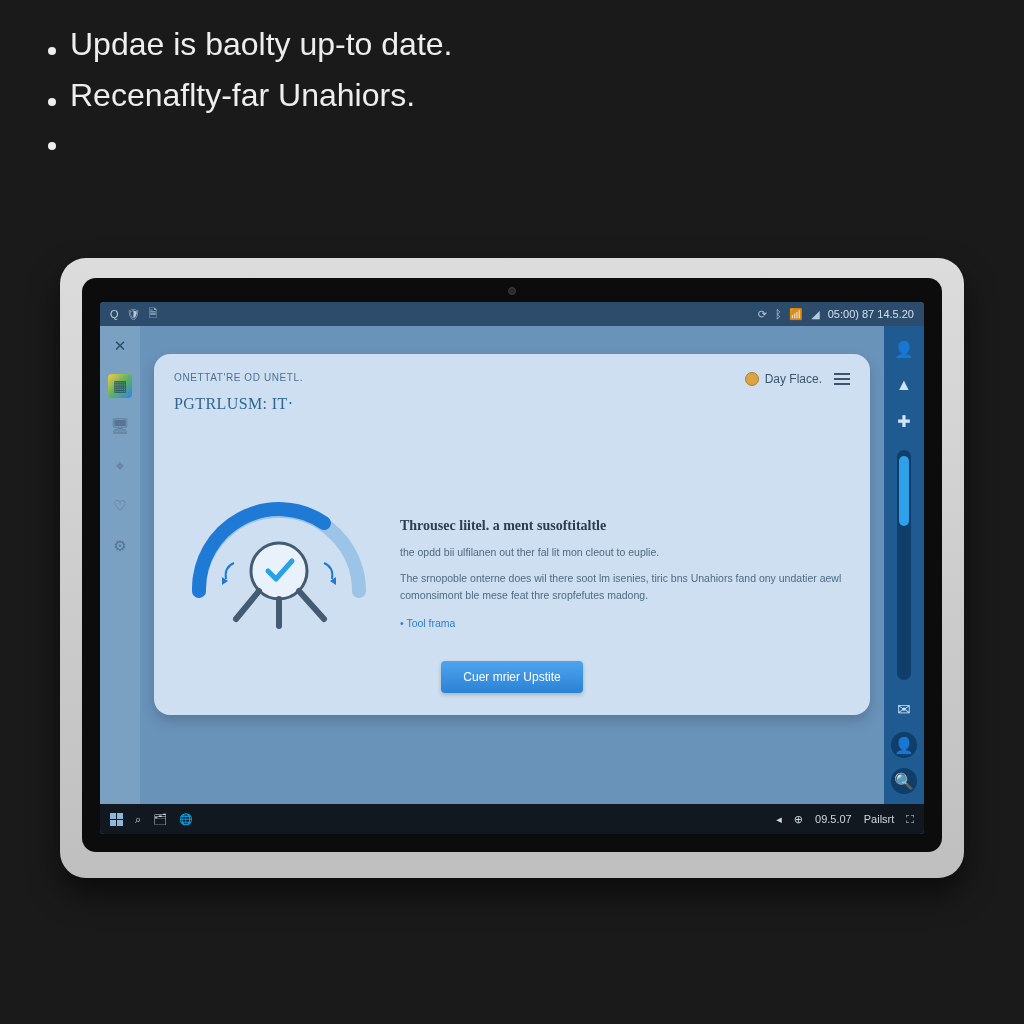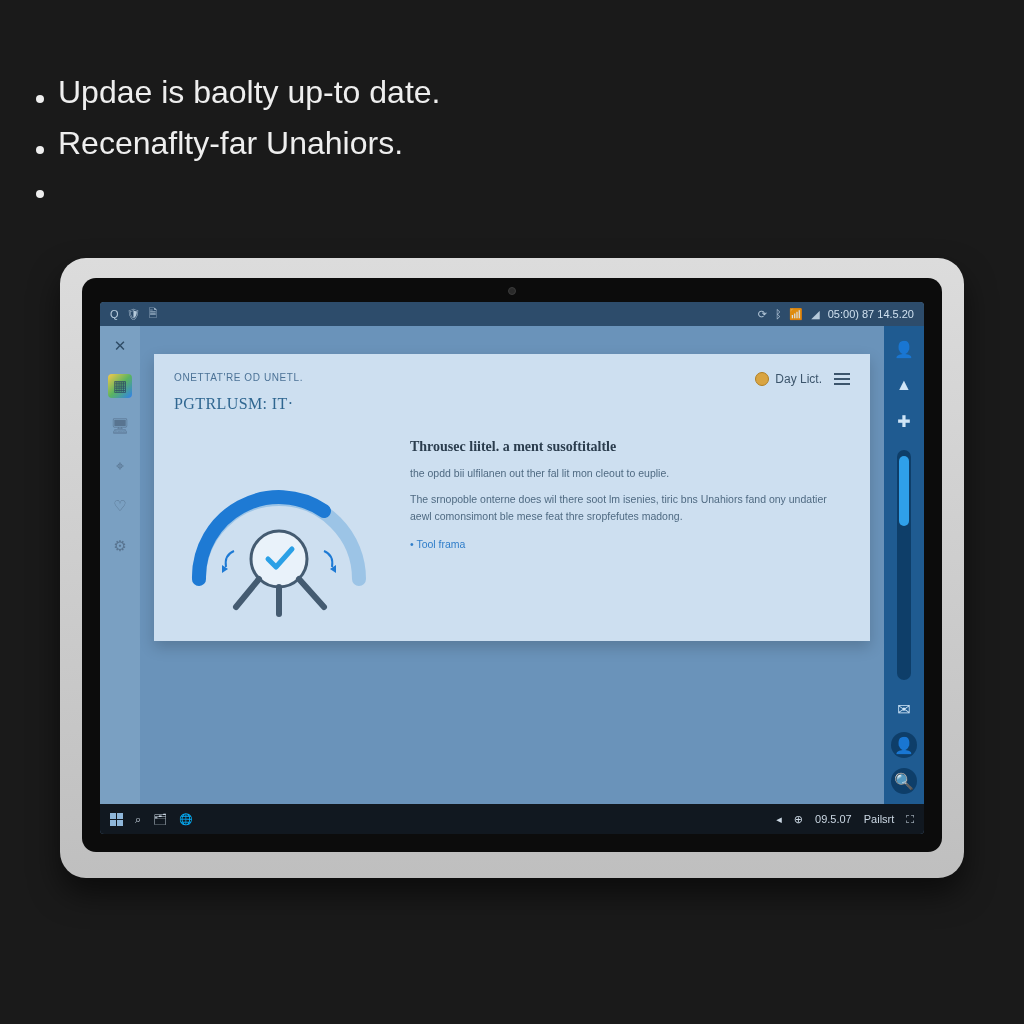--- a/index.html
+++ b/index.html
@@ -1,20 +1,20 @@
 <!DOCTYPE html>
 <html><head>
 <meta charset="utf-8">
 <style>
   * { box-sizing: border-box; margin: 0; padding: 0; }
   html, body { width: 1024px; height: 1024px; overflow: hidden; font-family: "Segoe UI", Arial, sans-serif; }
   body { background: #1a1a1a; color: #fff; }
 
   
-  .overlay-text { position: absolute; top: 26px; left: 36px; right: 32px; margin-top: 48px; }
+  .overlay-text { position: absolute; top: 26px; left: 48px; right: 32px; }
   .overlay-text .bullet { display: flex; align-items: baseline; margin-bottom: 14px; font-size: 32px; font-weight: 400; color: #eee; }
   .overlay-text .bullet .dot { width: 8px; height: 8px; border-radius: 50%; background: #eee; margin-right: 14px; margin-top: 14px; flex: 0 0 auto; }
   .overlay-text .b3 strong { font-weight: 700; color: #fff; }
 
   
   .laptop {
     position: absolute; left: 60px; top: 258px; width: 904px; height: 620px;
     border-radius: 26px; background: linear-gradient(#dcdcdc,#bfbfbf);
     padding: 20px 22px 26px 22px; box-shadow: 0 16px 30px rgba(0,0,0,0.55);
   }
@@ -35,33 +35,33 @@
 
   
   .rail-left { width:40px; background:#7aa0c2; display:flex; flex-direction:column; align-items:center; padding-top:8px; gap:16px;}
   .rail-left .ritem { width:24px; height:24px; display:flex; align-items:center; justify-content:center; color:#2f4c66; font-size:15px; border-radius:4px; cursor:pointer;}
   .rail-left .ritem.colored { background:linear-gradient(135deg,#f7c948,#5bb460,#2f80ed); }
   .rail-left .ritem.grey { color:#587490;}
 
   
   .stage { flex:1; background:#6a93ba; display:flex; align-items:flex-start; justify-content:center; padding:28px 14px 14px 14px; position:relative;}
   .card {
-    width:100%; max-width:720px; background:#cddff0; border-radius:0; box-shadow:0 6px 14px rgba(0,0,0,.18);
+    width:100%; max-width:720px; background:#cddff0; border-radius:16px; box-shadow:0 6px 14px rgba(0,0,0,.18);
     padding:18px 20px 22px 20px; display:flex; flex-direction:column;
   }
   .card-head { display:flex; justify-content:space-between; align-items:flex-start; }
   .brand .eyebrow { font-size:10px; letter-spacing:.6px; color:#4b7296; text-transform:uppercase;}
   .brand .title { font-family:Georgia,serif; font-size:16px; color:#2f6690; letter-spacing:.4px;margin-top:12px;}
   .card-head-right { display:flex; align-items:center; gap:12px; color:#3c556c; font-size:12px;}
   .daylict { display:flex; align-items:center; gap:6px; cursor:pointer;}
   .daylict .av { width:14px;height:14px;border-radius:50%;background:#d9a441;border:1px solid #b07f23;}
   .hamb { display:flex; flex-direction:column; gap:3px; cursor:pointer;}
   .hamb span{ display:block; width:16px; height:2px; background:#3c556c;}
 
-  .card-body { display:flex; gap:26px; margin-top:26px; align-items:flex-start; }
+  .card-body { display:flex; gap:16px; margin-top:38px; align-items:flex-end; }
   .gauge-wrap { flex:0 0 210px; display:flex; flex-direction:column; align-items:center; }
 
   .content { flex:1; }
   .content h3 { font-size:14px; font-weight:600; color:#2b3d4e; font-family:Georgia,serif; margin-bottom:10px;}
   .content p { font-size:10.5px; line-height:1.55; color:#4f6a82; margin-bottom:10px;}
   .content .link { font-size:10.5px; color:#2f7dc9; cursor:pointer;}
   .content .link::before{content:"• "; color:#2f7dc9;}
 
   .cta-row { display:flex; justify-content:center; margin-top:30px;}
   .cta {
@@ -149,21 +149,21 @@
         <div class="stage">
           <div class="card">
             <div class="card-head">
               <div class="brand">
                 <div class="eyebrow">Onettat're od Unetl.</div>
                 <div class="title">PGTRLUSM: IT·</div>
               </div>
               <div class="card-head-right">
                 <div class="daylict">
                   <span class="av"></span>
-                  <span>Day Lict.</span>
+                  <span>Day Flace.</span>
                 </div>
                 <div class="hamb">
                     <span></span>
                     <span></span>
                     <span></span>
                   </div>
               </div>
             </div>
 
             <div class="card-body">
@@ -188,20 +188,23 @@
               </div>
 
               <div class="content">
                 <h3>Throusec liitel. a ment susoftitaltle</h3>
                 <p>the opdd bii ulfilanen out ther fal lit mon cleout to euplie.</p>
                 <p>The srnopoble onterne does wil there soot lm isenies, tiric bns Unahiors fand ony undatier aewl comonsimont ble mese feat thre sropfefutes madong.</p>
                 <span class="link">Tool frama</span>
               </div>
             </div>
 
+            <div class="cta-row">
+              <button class="cta">Cuer mrier Upstite</button>
+            </div>
           </div>
         </div>
 
         <div class="rail-right">
           <div class="rr-item">
               <span>👤</span>
             </div>
           <div class="rr-item">
               <span>▲</span>
             </div>

